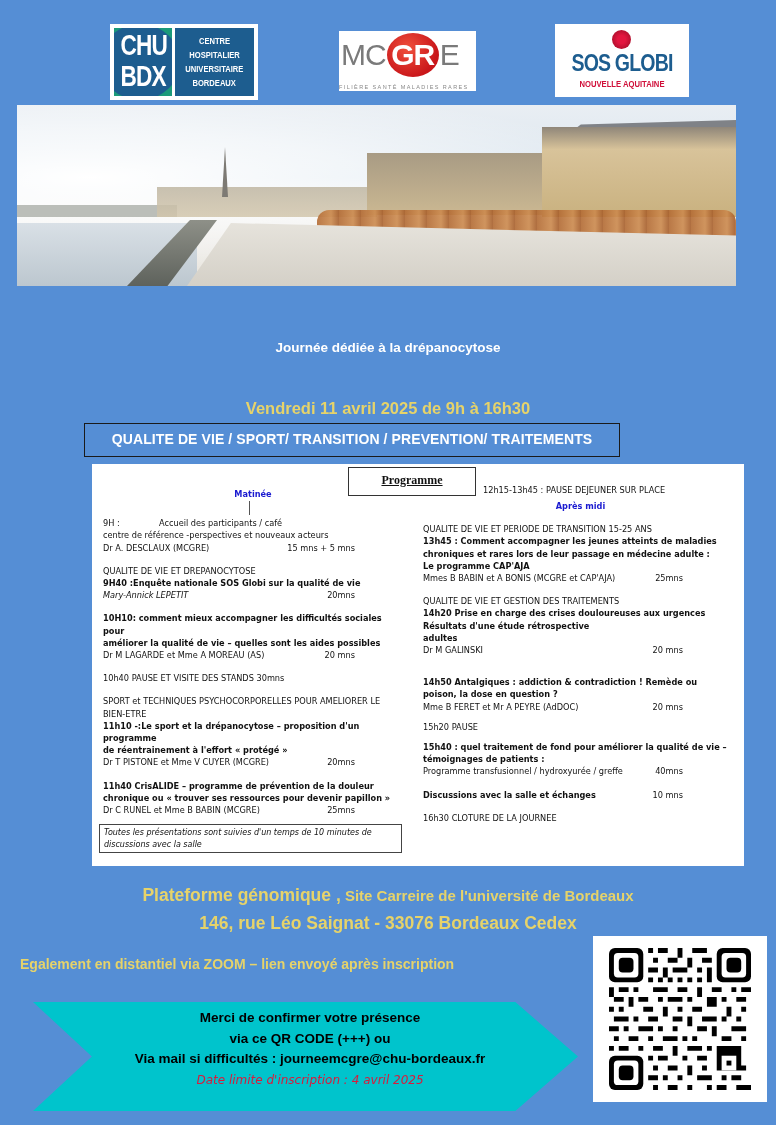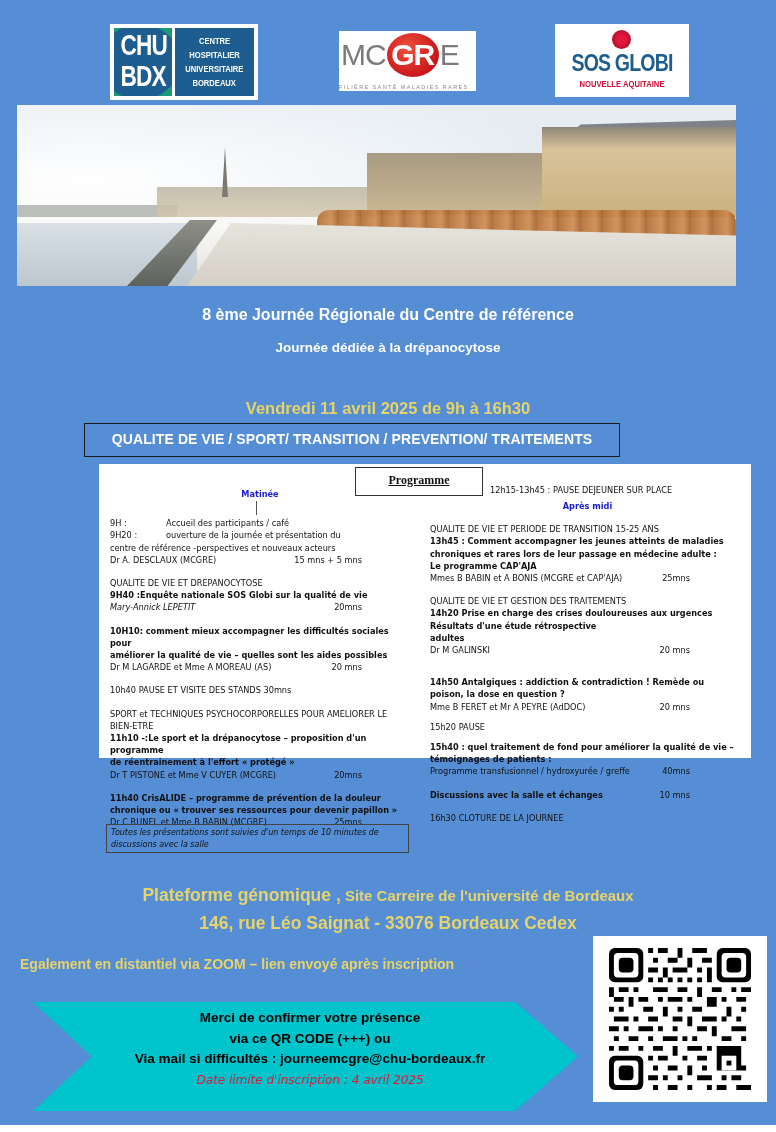--- a/index.html
+++ b/index.html
@@ -43,21 +43,21 @@
 
   
   .title { position: absolute; left: 0; width: 776px; text-align: center; font-weight: bold; color: #ffffff; }
   .t1 { top: 306px; font-size: 16px; }
   .t2 { top: 340px; font-size: 13.5px; }
   .t3 { top: 369px; font-size: 13.5px; }
   .t4 { top: 399px; font-size: 16.5px; color: #e6d36a; }
   .theme-box { position: absolute; left: 84px; top: 423px; width: 536px; height: 34px; border: 1.5px solid #1a1a1a; color: #fff; font-weight: bold; font-size: 14px; text-align: center; line-height: 31px; letter-spacing: 0.1px; }
 
   
-  .programme { position: absolute; left: 99px; top: 464px; width: 652px; height: 294px; background: #ffffff; font-family: "DejaVu Sans", sans-serif; color: #111; }
+  .programme { position: absolute; left: 92px; top: 464px; width: 652px; height: 402px; background: #ffffff; font-family: "DejaVu Sans", sans-serif; color: #111; }
   .prog-title { position: absolute; left: 256px; top: 3px; width: 128px; height: 29px; border: 1px solid #333; font-family: "Liberation Serif", serif; font-weight: bold; font-size: 12px; text-decoration: underline; text-align: center; line-height: 24px; }
   .col { position: absolute; font-size: 8.2px; line-height: 12.2px; }
   .col-left { left: 11px; top: 24px; width: 300px; }
   .col-right { left: 331px; top: 18px; width: 315px; }
   .session-label { text-align: center; color: #1a1ad0; font-weight: bold; font-size: 8.2px; }
   .stem { width: 1px; height: 14px; background: #555; margin: 1px 0 0 146px; }
   .blk { margin-top: 11px; }
   .blk.first { margin-top: 2px; }
   .b { font-weight: bold; }
   .i { font-style: italic; }
@@ -128,40 +128,35 @@
     <div class="spire"></div>
     <div class="building1"></div>
     <div class="roof2"></div>
     <div class="building2"></div>
     <div class="grass"></div>
     <div class="water"></div>
     <div class="quay"></div>
     <div class="rail"></div>
   </div>
 
-  <div class="title t1">8 ème  Journée Régionale du Centre de référence</div>
   <div class="title t2">Journée dédiée à la drépanocytose</div>
   <div class="title t4">Vendredi 11 avril 2025 de 9h à 16h30</div>
   <div class="theme-box">QUALITE DE VIE / SPORT/ TRANSITION / PREVENTION/ TRAITEMENTS</div>
 
   <div class="programme">
     <div class="prog-title">Programme</div>
 
     <div class="col col-left">
       <div class="session-label">Matinée</div>
       <div class="stem"></div>
 
       <div class="blk first">
         <div class="time-row">
             <span class="tm">9H :</span>
             <span>Accueil des participants / café</span>
-          </div>
-        <div class="time-row">
-            <span class="tm">9H20 :</span>
-            <span>ouverture de la journée       et présentation du</span>
           </div>
         <div>centre de référence  -perspectives et nouveaux acteurs</div>
         <div class="row">
             <span>Dr A. DESCLAUX     (MCGRE)</span>
             <span class="dur">15 mns + 5 mns</span>
           </div>
       </div>
 
       <div class="blk">
         <div class="u" style="text-decoration:none">QUALITE  DE VIE ET DREPANOCYTOSE</div>

